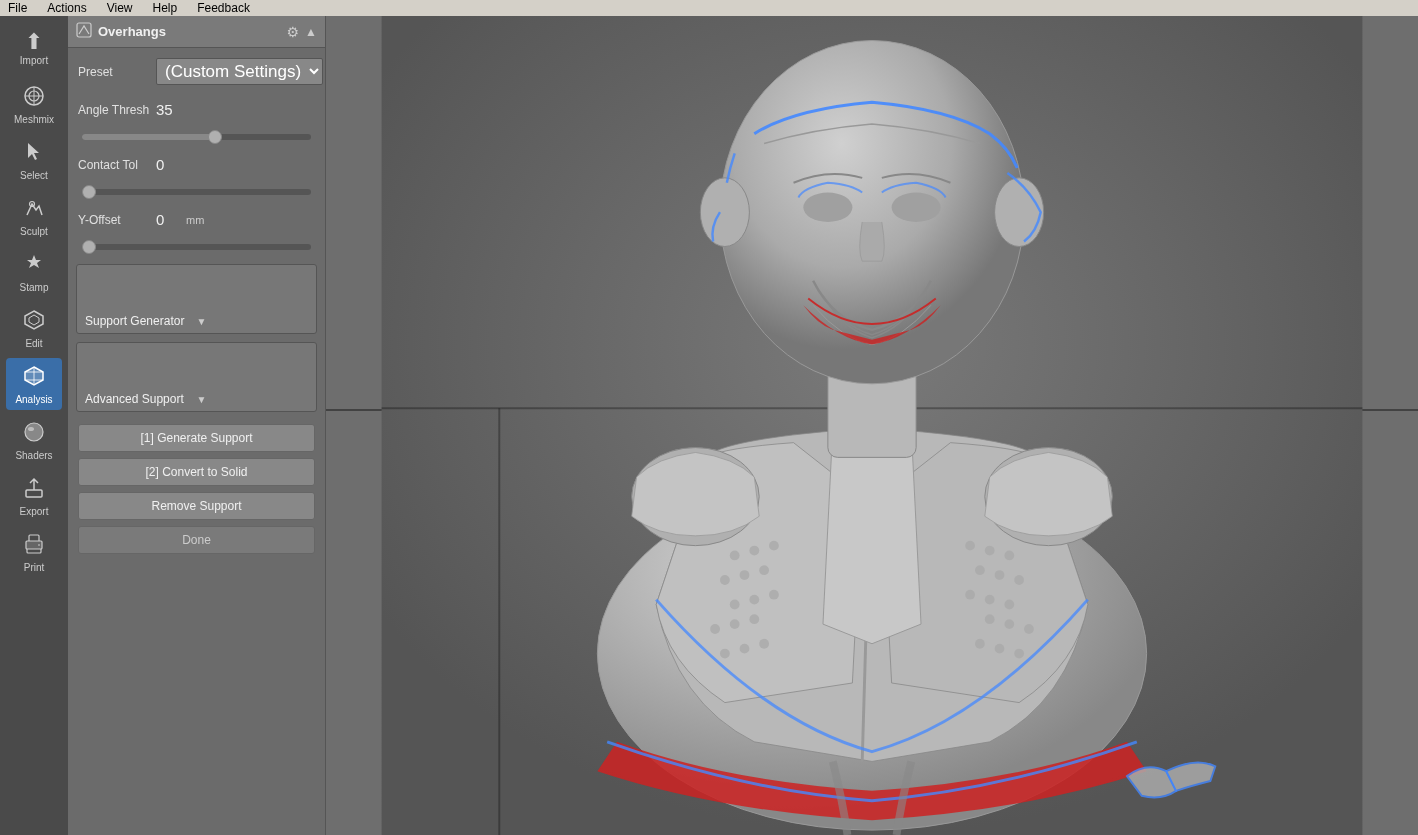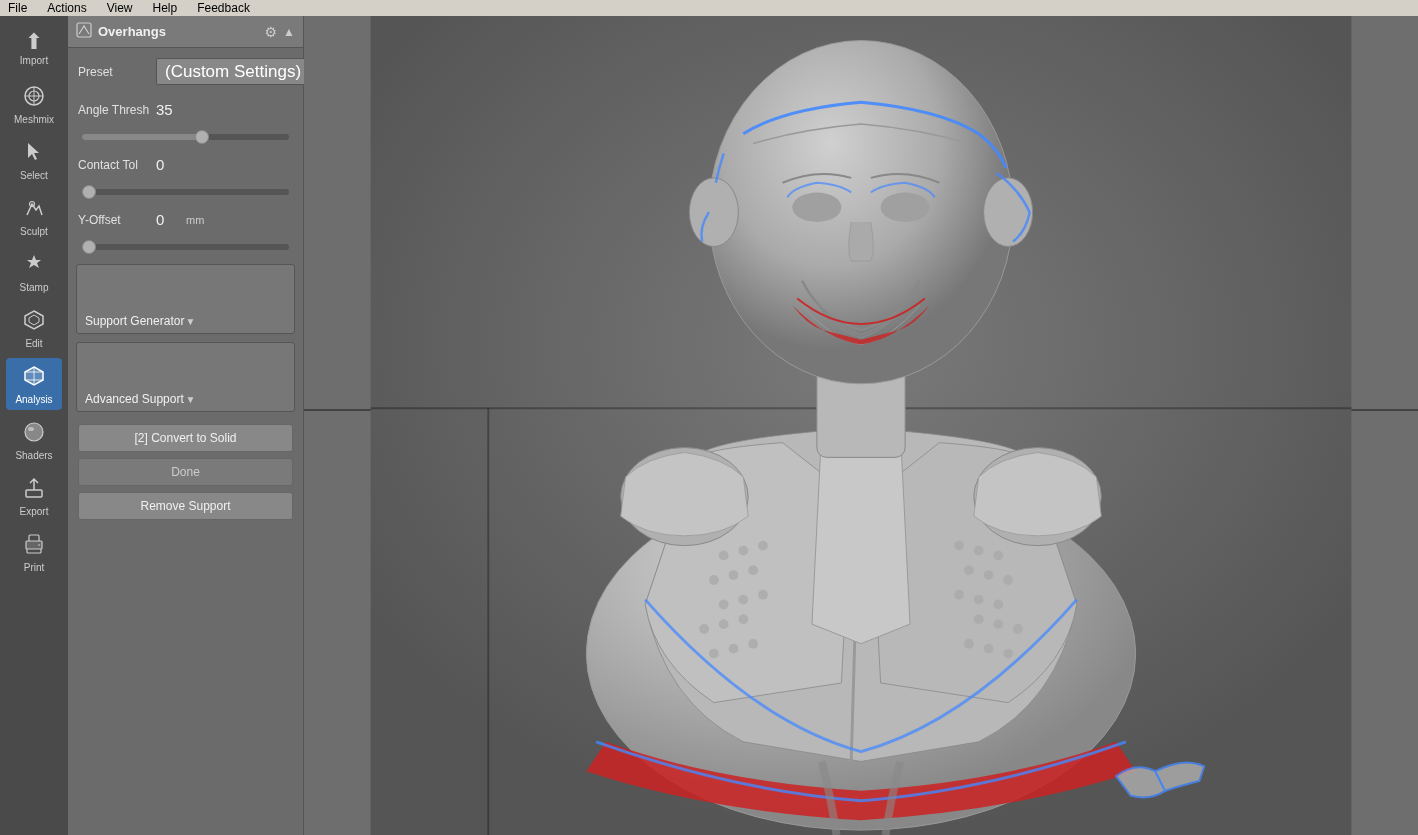--- a/index.html
+++ b/index.html
@@ -64,21 +64,21 @@
       gap: 2px;
     }
     .tool-btn.active { background: #3a6ea8; color: #fff; }
     .tool-icon {
       font-size: 22px;
       line-height: 1;
     }
 
     
     #side-panel {
-      width: 236px;
+      width: 258px;
       background: #6b6b6b;
       display: flex;
       flex-direction: column;
       flex-shrink: 0;
       border-right: 1px solid #555;
     }
 
     
     .panel-header {
       display: flex;
@@ -428,23 +428,24 @@
     </div>
 
     <div style="padding: 4px 8px;">
       <div class="dropdown-row">
         <span>Advanced Support</span>
         <span class="dropdown-arrow">▼</span>
       </div>
     </div>
 
     <div class="action-buttons">
+      <button class="action-btn">[1] Generate Support</button>
       <button class="action-btn">[2] Convert to Solid</button>
+      <button class="action-btn">Remove Support</button>
       <button class="action-btn done-btn">Done</button>
-      <button class="action-btn">Remove Support</button>
     </div>
 
   </div>
 
   <div id="viewport">
 
     <div class="viewport-divider"></div>
 
     <div class="viewport-vline"></div>
 

